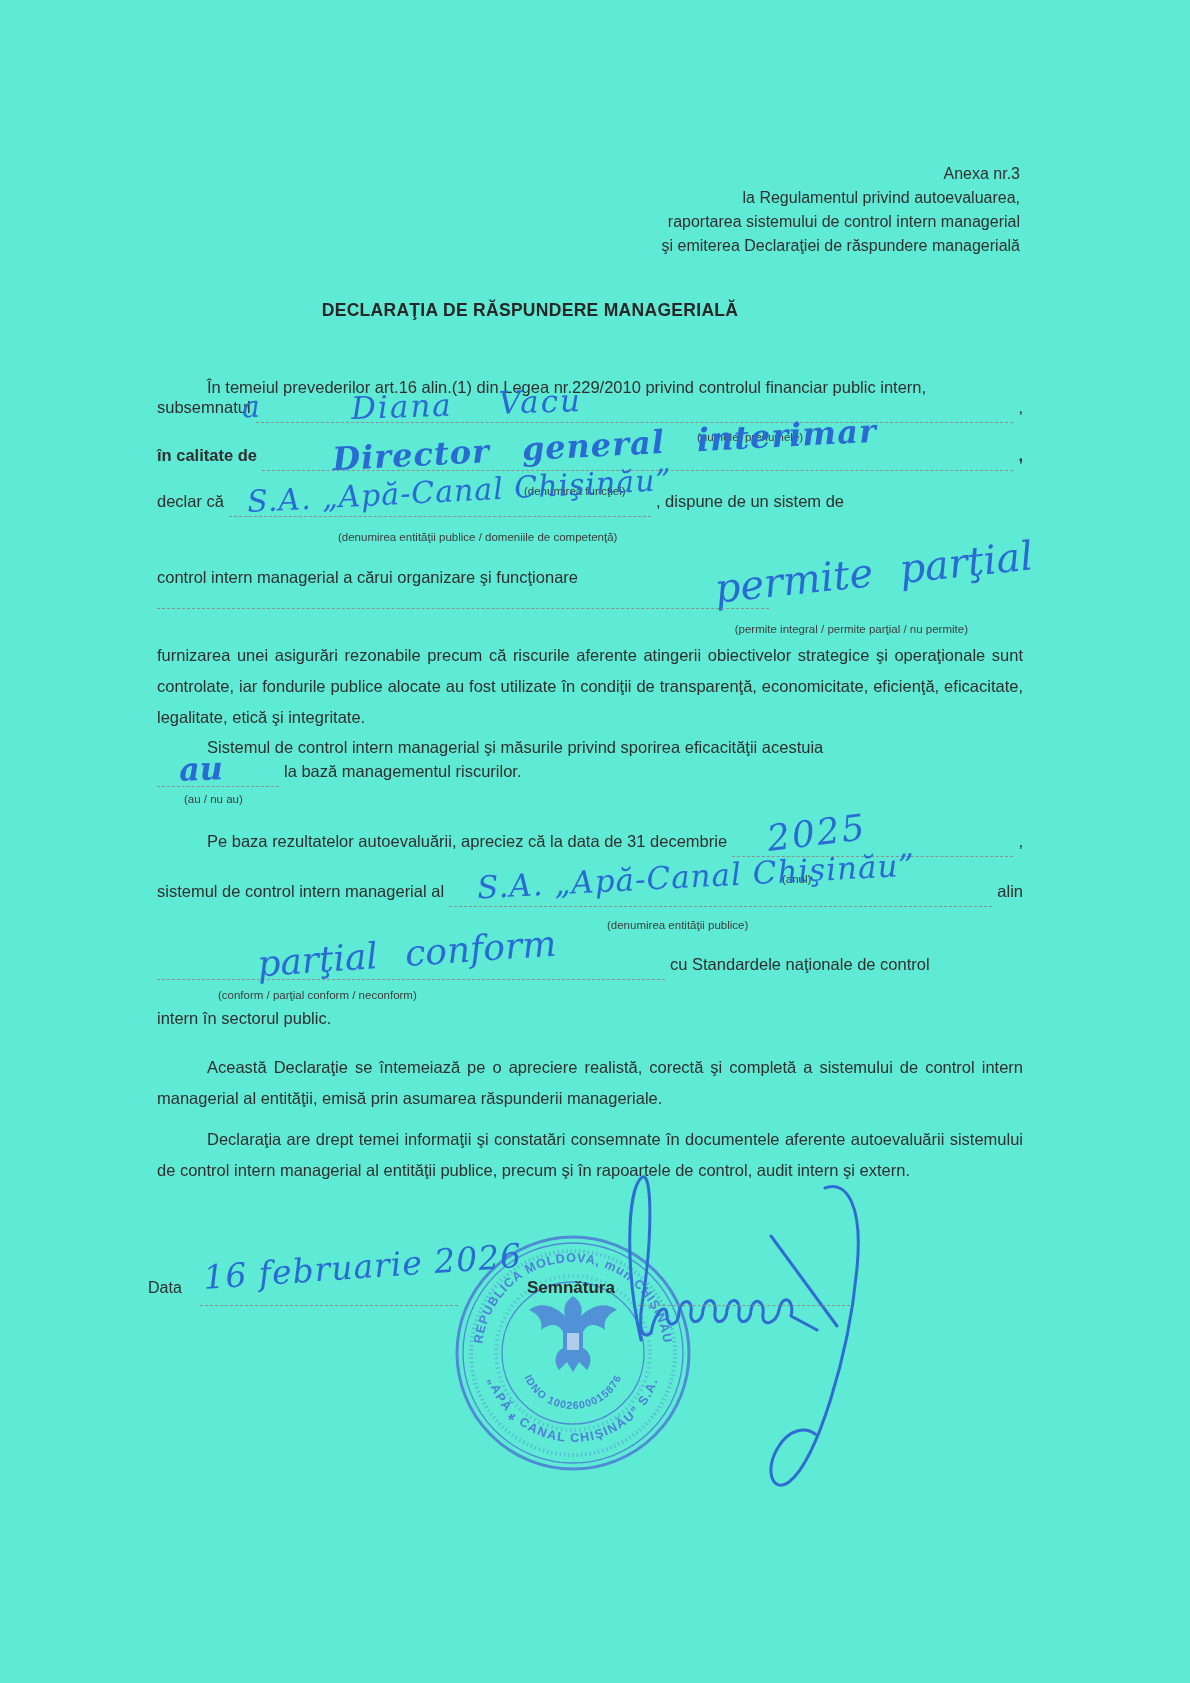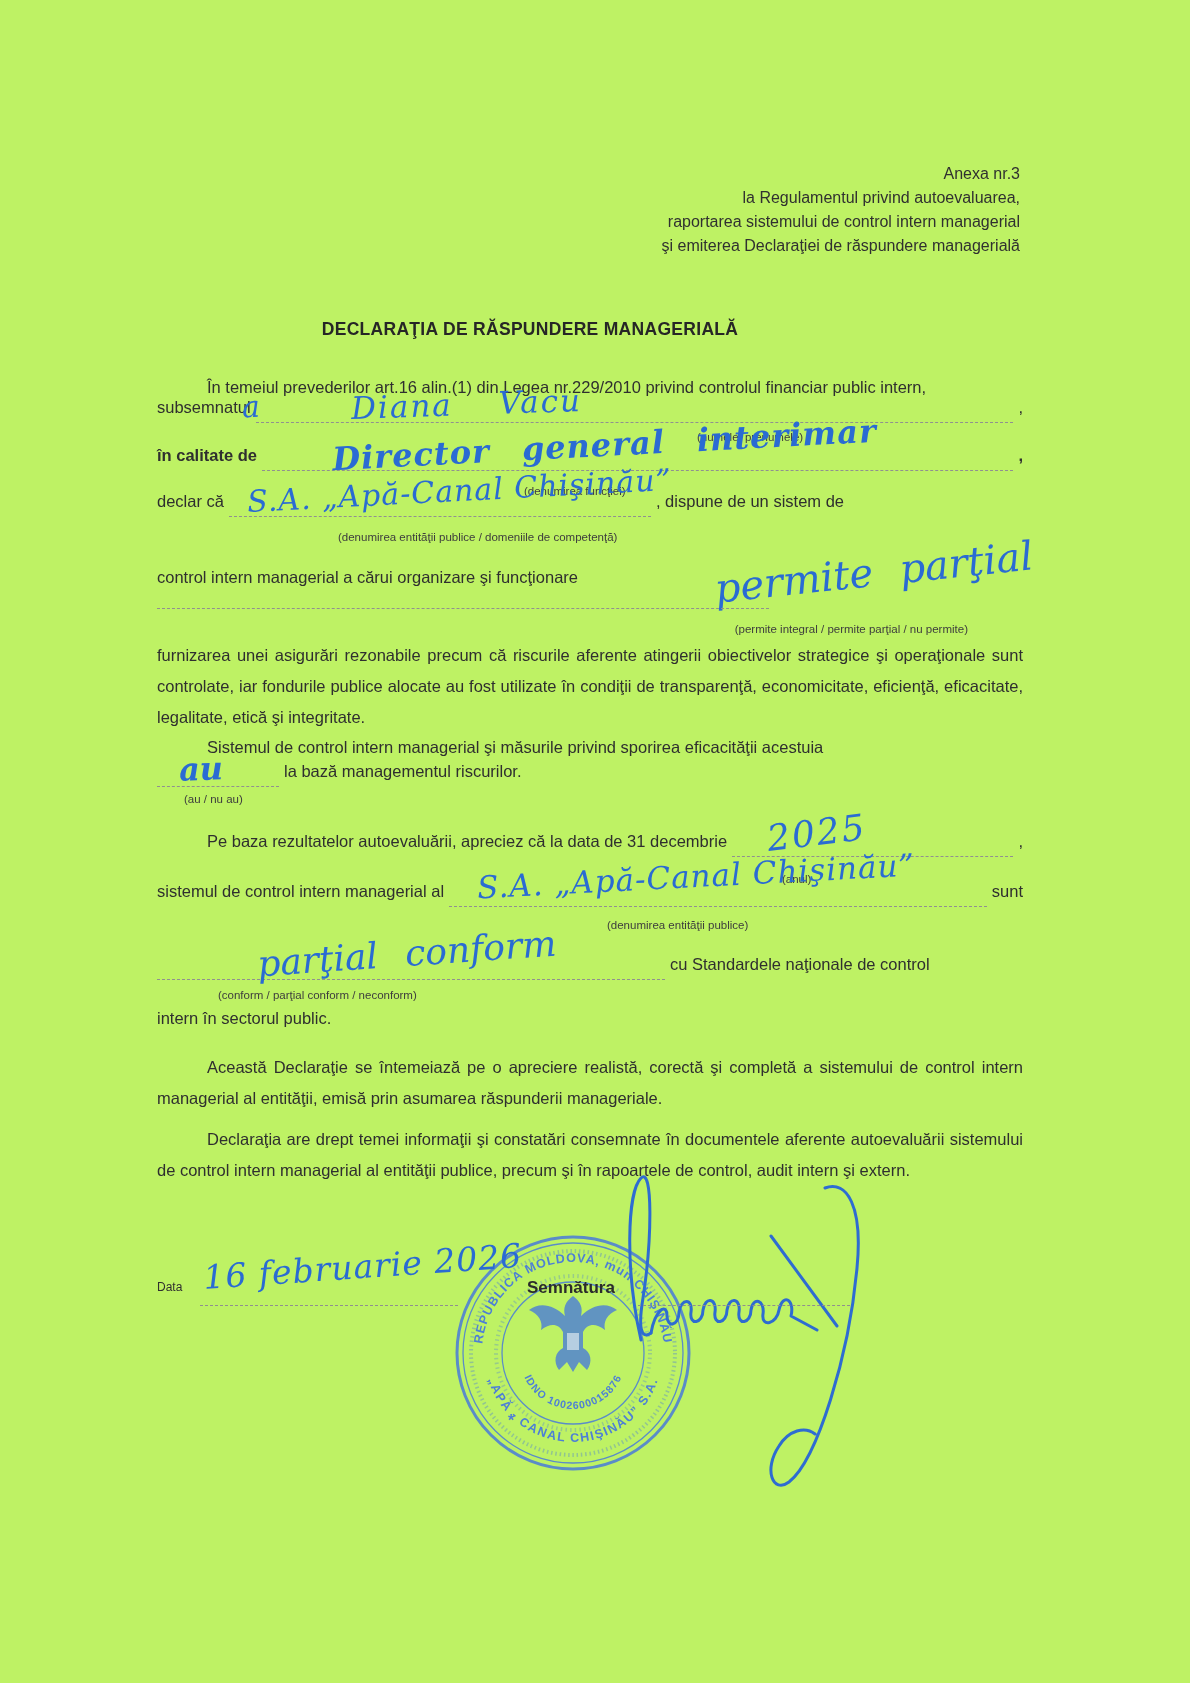--- a/index.html
+++ b/index.html
@@ -1,16 +1,16 @@
 <!DOCTYPE html>
 <html><head>
 <meta charset="utf-8">
 <style>
   html,body{margin:0;padding:0;background:#e8e8e8;}
-  .page{position:relative;width:1190px;height:1683px;background:#bef264;overflow:hidden;
+  .page{position:relative;width:1190px;height:1683px;background:#5eead4;overflow:hidden;
         font-family:"Liberation Sans",sans-serif;color:#2f2f2f;}
   .abs{position:absolute;}
   .t{font-size:16.5px;color:#2f2f2f;line-height:31px;}
   .just{text-align:justify;}
   .cap{font-size:11.5px;color:#3d3d3d;line-height:14px;}
   .hw{font-family:"DejaVu Serif",serif;font-style:italic;color:#2a6bd3;white-space:nowrap;line-height:1;}
   .row{display:flex;align-items:flex-end;}
   .fill{position:relative;border-bottom:1.4px dashed #909090;height:3px;margin:0 5px;}
   .grow{flex:1;}
   .title{font-weight:bold;font-size:17.5px;letter-spacing:.3px;text-align:center;color:#262626;}
@@ -22,21 +22,21 @@
 
 <div class="page">
 
   <div class="abs annex" style="top:162px;left:520px;width:500px;">
     <div>Anexa nr.3</div>
     <div>la Regulamentul privind autoevaluarea,</div>
     <div>raportarea sistemului de control intern managerial</div>
     <div>şi emiterea Declaraţiei de răspundere managerială</div>
   </div>
 
-  <div class="abs title" style="top:300px;left:0;width:1060px;margin-top:19px;">DECLARAŢIA DE RĂSPUNDERE MANAGERIALĂ</div>
+  <div class="abs title" style="top:300px;left:0;width:1060px;">DECLARAŢIA DE RĂSPUNDERE MANAGERIALĂ</div>
 
   <div class="abs t" style="top:372px;left:157px;width:866px;text-indent:50px;">În temeiul prevederilor art.16 alin.(1) din Legea nr.229/2010 privind controlul financiar public intern,</div>
 
   <div class="abs row t" style="top:398px;left:157px;width:866px;height:25px;">
     <span>subsemnatul</span>
     <span class="fill grow">
       <span class="hw" style="position:absolute;left:-14px;top:-27px;font-size:30px;transform:rotate(-3deg);">a</span>
       <span class="hw" style="position:absolute;left:95px;top:-30px;font-size:31px;word-spacing:34px;letter-spacing:2px;transform:rotate(-2deg);">Diana Vacu</span>
     </span>
     <span>,</span>
@@ -84,21 +84,21 @@
     </span>
     <span>,</span>
   </div>
   <div class="abs cap" style="top:872px;left:782px;">(anul)</div>
 
   <div class="abs row t" style="top:882px;left:157px;width:866px;height:25px;">
     <span>sistemul de control intern managerial al</span>
     <span class="fill grow">
       <span class="hw" style="position:absolute;left:28px;top:-42px;font-size:31px;letter-spacing:1px;transform:rotate(-3deg);">S.A. „Apă-Canal Chişinău”</span>
     </span>
-    <span>sunt</span>
+    <span>alin</span>
   </div>
   <div class="abs cap" style="top:918px;left:607px;">(denumirea entităţii publice)</div>
 
   <div class="abs row t" style="top:955px;left:157px;width:866px;height:25px;">
     <span class="fill" style="width:508px;margin-left:0;">
       <span class="hw" style="position:absolute;left:100px;top:-40px;font-size:36px;word-spacing:16px;transform:rotate(-4deg);">parţial conform</span>
     </span>
     <span>cu Standardele naţionale de control</span>
   </div>
   <div class="abs cap" style="top:988px;left:218px;">(conform / parţial conform / neconform)</div>
@@ -139,20 +139,20 @@
 
   <svg class="abs" style="top:1140px;left:575px;" width="320" height="360" viewBox="0 0 320 360">
     <g stroke="#2e6cd1" stroke-width="3" fill="none" stroke-linecap="round" stroke-linejoin="round">
       <path d="M66,200 C50,130 52,52 66,38 C78,26 77,100 68,158 C63,188 66,200 76,193"></path>
       <path d="M76,193 C80,170 92,162 92,176 C92,188 104,186 104,172 C106,158 118,158 116,172 C114,186 128,184 128,170 C130,156 142,158 140,172 C138,186 152,184 152,170 C154,156 166,158 164,172 C162,186 176,184 176,170 C178,156 190,160 188,174 C186,188 202,184 204,170 C208,152 220,160 216,176 L242,190"></path>
       <path d="M196,96 L262,186"></path>
       <path d="M250,48 C272,40 288,66 282,128 C274,216 242,320 214,342 C198,354 188,330 204,306 C214,290 230,286 240,294"></path>
     </g>
   </svg>
 
-  <div class="abs t" style="top:1272px;left:157px;font-size:12px;">Data</div>
+  <div class="abs t" style="top:1272px;left:148px;font-size:16px;">Data</div>
   <span class="abs hw" style="top:1250px;left:203px;font-size:33px;letter-spacing:1px;transform:rotate(-4deg);">16 februarie 2026</span>
   <div class="abs" style="top:1302px;left:200px;width:258px;border-bottom:1.4px dashed #8f8f8f;height:3px;"></div>
 
   <div class="abs t" style="top:1272px;left:527px;font-size:17px;font-weight:bold;color:#2b2b2b;">Semnătura</div>
   <div class="abs" style="top:1302px;left:638px;width:212px;border-bottom:1.4px dashed #8f8f8f;height:3px;"></div>
 
 </div>
 
 </body></html>

